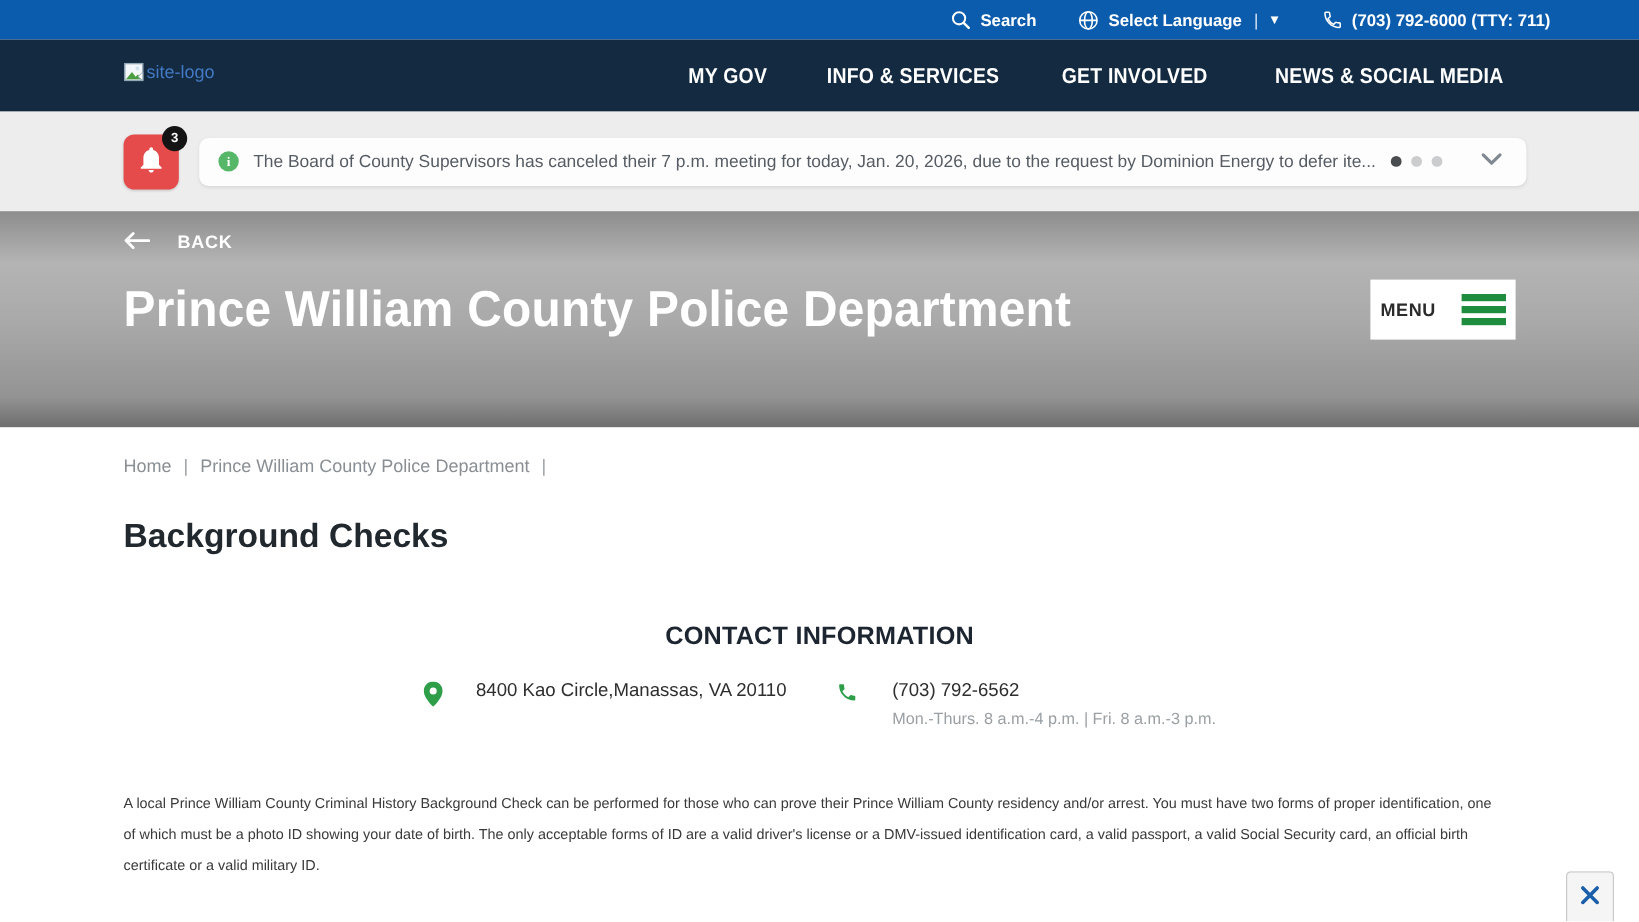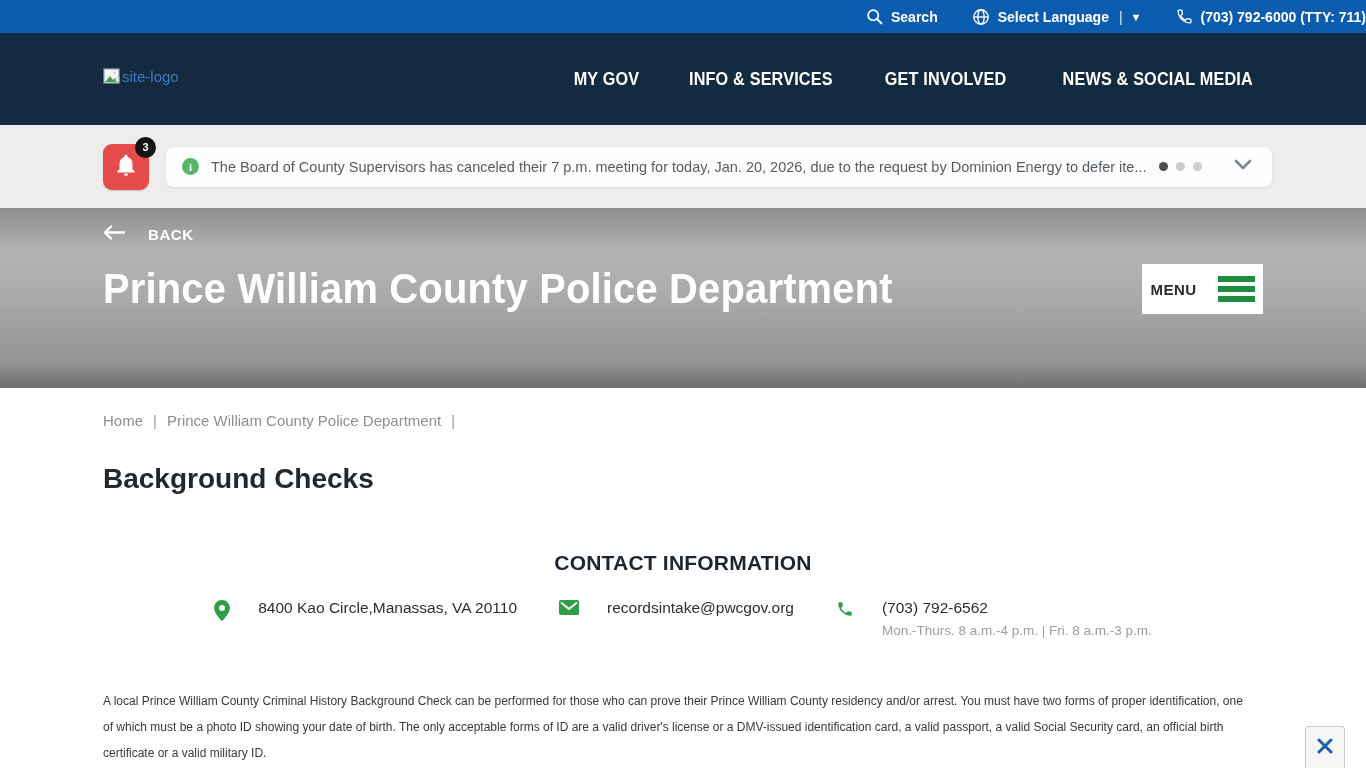--- a/index.html
+++ b/index.html
@@ -8,32 +8,32 @@
     font-family:"Liberation Sans", sans-serif;
     background:#ffffff;
     position:relative;
     overflow:hidden;
   }
 
   
   .topbar {
     height:33px; background:#0c5cae;
     display:flex; justify-content:flex-end; align-items:center;
-    gap:34px; 
+    gap:34px; padding-right:74px;
   }
   .topbar-item {
     display:flex; align-items:center; gap:8px;
     color:#fff; font-size:14px; font-weight:700; cursor:pointer;
   }
   .topbar-item svg { display:block; }
   .lang-divider { font-weight:400; opacity:.85; margin-left:2px; }
   .lang-caret { font-size:11px; }
 
   
-  .header { height:92px; background:#132a40; display:flex; align-items:center; }
+  .header { height:60px; background:#132a40; display:flex; align-items:center; }
   .header-inner {
     width:1160px; margin:0 auto;
     display:flex; align-items:center; justify-content:space-between;
   }
   .logo { display:flex; align-items:flex-start; gap:1px; text-decoration:none; cursor:pointer; }
   .logo-text { color:#4379c4; font-size:15px; }
   .main-nav { display:flex; gap:38px; align-items:center; }
   .nav-link {
     color:#fff; font-size:18px; font-weight:700; letter-spacing:.2px;
     text-decoration:none; cursor:pointer; display:inline-block;
@@ -251,29 +251,20 @@
     <div class="contact-item">
       <span>
         <svg width="16" height="21" viewBox="0 0 24 32">
             <path fill="#2e9e49" d="M12 0C5.4 0 0 5.4 0 12c0 9 12 20 12 20s12-11 12-20C24 5.4 18.6 0 12 0zm0 16.5a4.5 4.5 0 1 1 0-9 4.5 4.5 0 0 1 0 9z"></path>
           </svg>
       </span>
       <span class="contact-text">8400 Kao Circle,Manassas, VA 20110</span>
     </div>
     <div class="contact-item">
       <span>
-        <svg width="20" height="15" viewBox="0 0 20 15">
-            <rect x="0" y="0" width="20" height="15" rx="2" fill="#2e9e49"></rect>
-            <polyline points="2,2.5 10,9 18,2.5" fill="none" stroke="#fff" stroke-width="1.8"></polyline>
-          </svg>
-      </span>
-      <a class="contact-link">recordsintake@pwcgov.org</a>
-    </div>
-    <div class="contact-item">
-      <span>
         <svg width="18" height="18" viewBox="0 0 24 24">
             <path fill="#2e9e49" d="M6.6 10.8c1.5 2.9 3.7 5.1 6.6 6.6l2.2-2.2c.3-.3.7-.4 1-.2 1.1.4 2.3.6 3.6.6.6 0 1 .4 1 1V20c0 .6-.4 1-1 1C10.6 21 3 13.4 3 4c0-.6.4-1 1-1h3.5c.6 0 1 .4 1 1 0 1.3.2 2.5.6 3.6.1.3 0 .7-.2 1l-2.3 2.2z"></path>
           </svg>
       </span>
       <div>
         <a class="contact-link">(703) 792-6562</a>
         <div class="contact-hours">Mon.-Thurs. 8 a.m.-4 p.m. | Fri. 8 a.m.-3 p.m.</div>
       </div>
     </div>
   </div>

